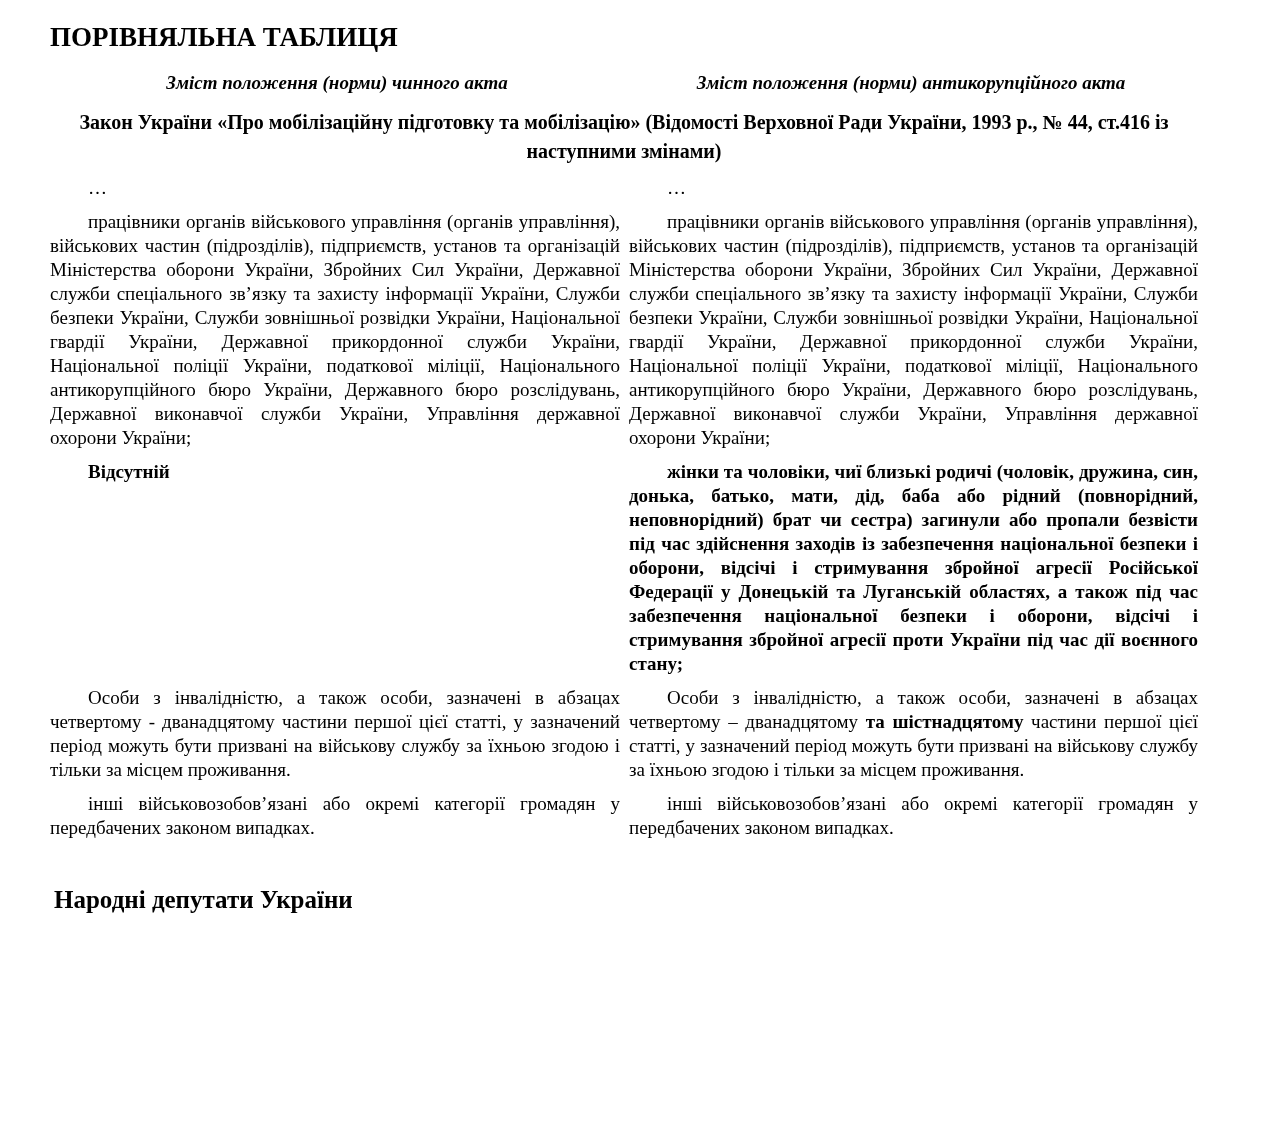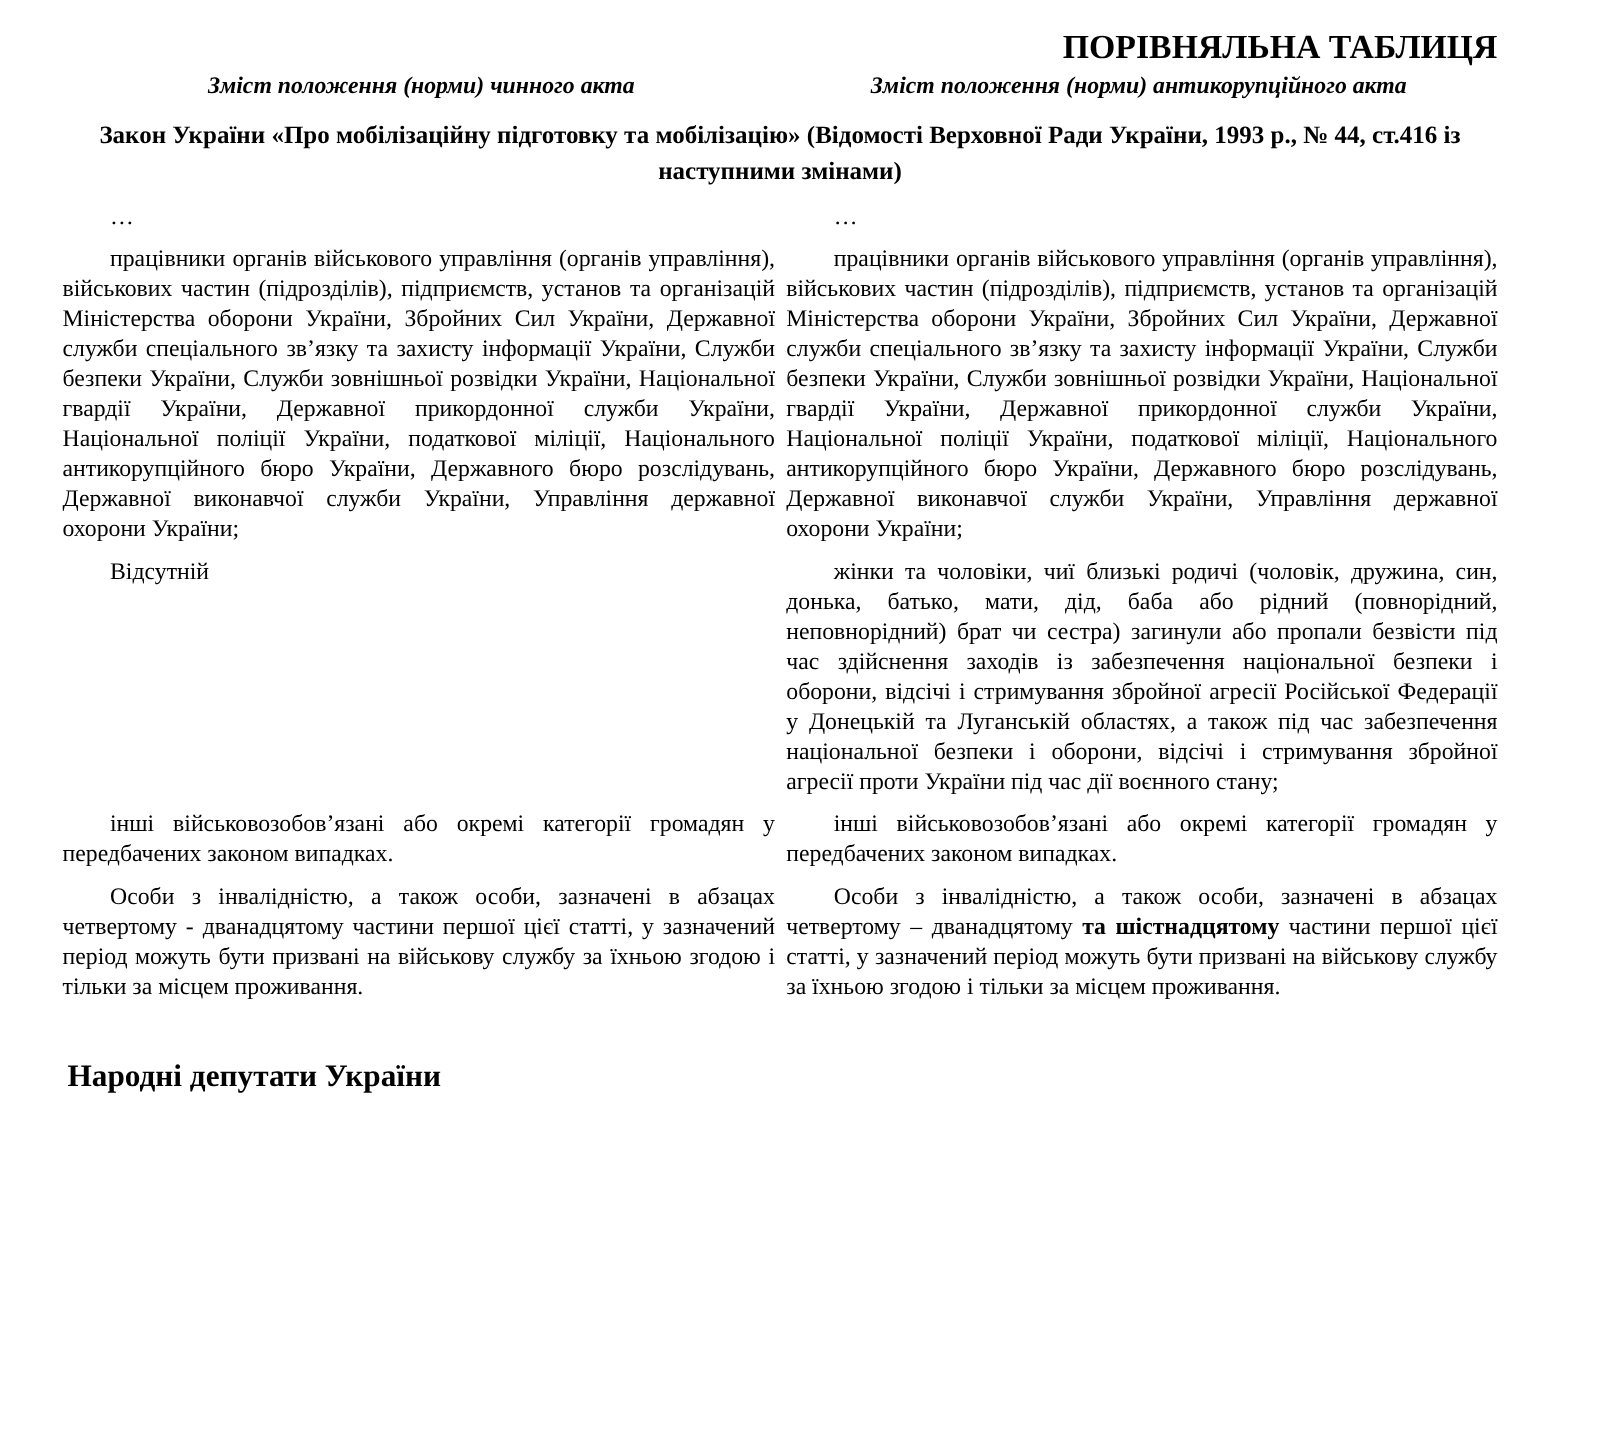--- a/index.html
+++ b/index.html
@@ -8,23 +8,23 @@
     width: 1284px;
     min-height: 1147px;
     background: #ffffff;
     color: #000000;
     font-family: "Liberation Serif", "DejaVu Serif", serif;
     padding: 20px 86px 30px 50px;
   }
   .doc-title {
     font-size: 27px;
     font-weight: bold;
-    text-align: right;
+    text-align: left;
     line-height: 34px;
-    margin: 0 0 4px 0;
+    margin: 0 0 18px 0;
   }
   .doc-subtitle {
     font-size: 26px;
     font-weight: bold;
     text-align: center;
     line-height: 37px;
     margin: 0 0 24px 0;
   }
   table.cmp {
     width: 100%;
@@ -53,21 +53,21 @@
     line-height: 29px;
     padding: 12px 12px 0 12px !important;
   }
   .para {
     font-size: 19px;
     line-height: 24px;
     text-align: justify;
     text-indent: 38px;
     margin: 10px 0 0 0;
   }
-  .para.b { font-weight: normal; }
+  .para.b { font-weight: bold; }
   .para .bold-inline { font-weight: bold; }
   .ellipsis-para { text-align: left; }
   .footer-heading {
     font-size: 25px;
     font-weight: bold;
     margin: 46px 0 0 4px;
     text-align: left;
   }
 </style>
 </head>
@@ -113,33 +113,33 @@
         <td class="cell-left">
           <p class="para b">Відсутній</p>
         </td>
         <td class="cell-right">
           <p class="para b">жінки та чоловіки, чиї близькі родичі (чоловік, дружина, син, донька, батько, мати, дід, баба або рідний (повнорідний, неповнорідний) брат чи сестра) загинули або пропали безвісти під час здійснення заходів із забезпечення національної безпеки і оборони, відсічі і стримування збройної агресії Російської Федерації у Донецькій та Луганській областях, а також під час забезпечення національної безпеки і оборони, відсічі і стримування збройної агресії проти України під час дії воєнного стану;</p>
         </td>
       </tr>
 
       <tr>
         <td class="cell-left">
-          <p class="para">інші військовозобов’язані або окремі категорії громадян у передбачених законом випадках.</p>
+          <p class="para">Особи з інвалідністю, а також особи, зазначені в абзацах четвертому - дванадцятому частини першої цієї статті, у зазначений період можуть бути призвані на військову службу за їхньою згодою і тільки за місцем проживання.</p>
         </td>
         <td class="cell-right">
-          <p class="para">інші військовозобов’язані або окремі категорії громадян у передбачених законом випадках.</p>
+          <p class="para"><span>Особи з інвалідністю, а також особи, зазначені в абзацах четвертому – дванадцятому </span><span class="bold-inline">та шістнадцятому</span><span> частини першої цієї статті, у зазначений період можуть бути призвані на військову службу за їхньою згодою і тільки за місцем проживання.</span></p>
         </td>
       </tr>
 
       <tr>
         <td class="cell-left">
-          <p class="para">Особи з інвалідністю, а також особи, зазначені в абзацах четвертому - дванадцятому частини першої цієї статті, у зазначений період можуть бути призвані на військову службу за їхньою згодою і тільки за місцем проживання.</p>
+          <p class="para">інші військовозобов’язані або окремі категорії громадян у передбачених законом випадках.</p>
         </td>
         <td class="cell-right">
-          <p class="para"><span>Особи з інвалідністю, а також особи, зазначені в абзацах четвертому – дванадцятому </span><span class="bold-inline">та шістнадцятому</span><span> частини першої цієї статті, у зазначений період можуть бути призвані на військову службу за їхньою згодою і тільки за місцем проживання.</span></p>
+          <p class="para">інші військовозобов’язані або окремі категорії громадян у передбачених законом випадках.</p>
         </td>
       </tr>
     </tbody>
   </table>
 
   <div class="footer-heading">Народні депутати України</div>
 
 </div>
 
 </body></html>

